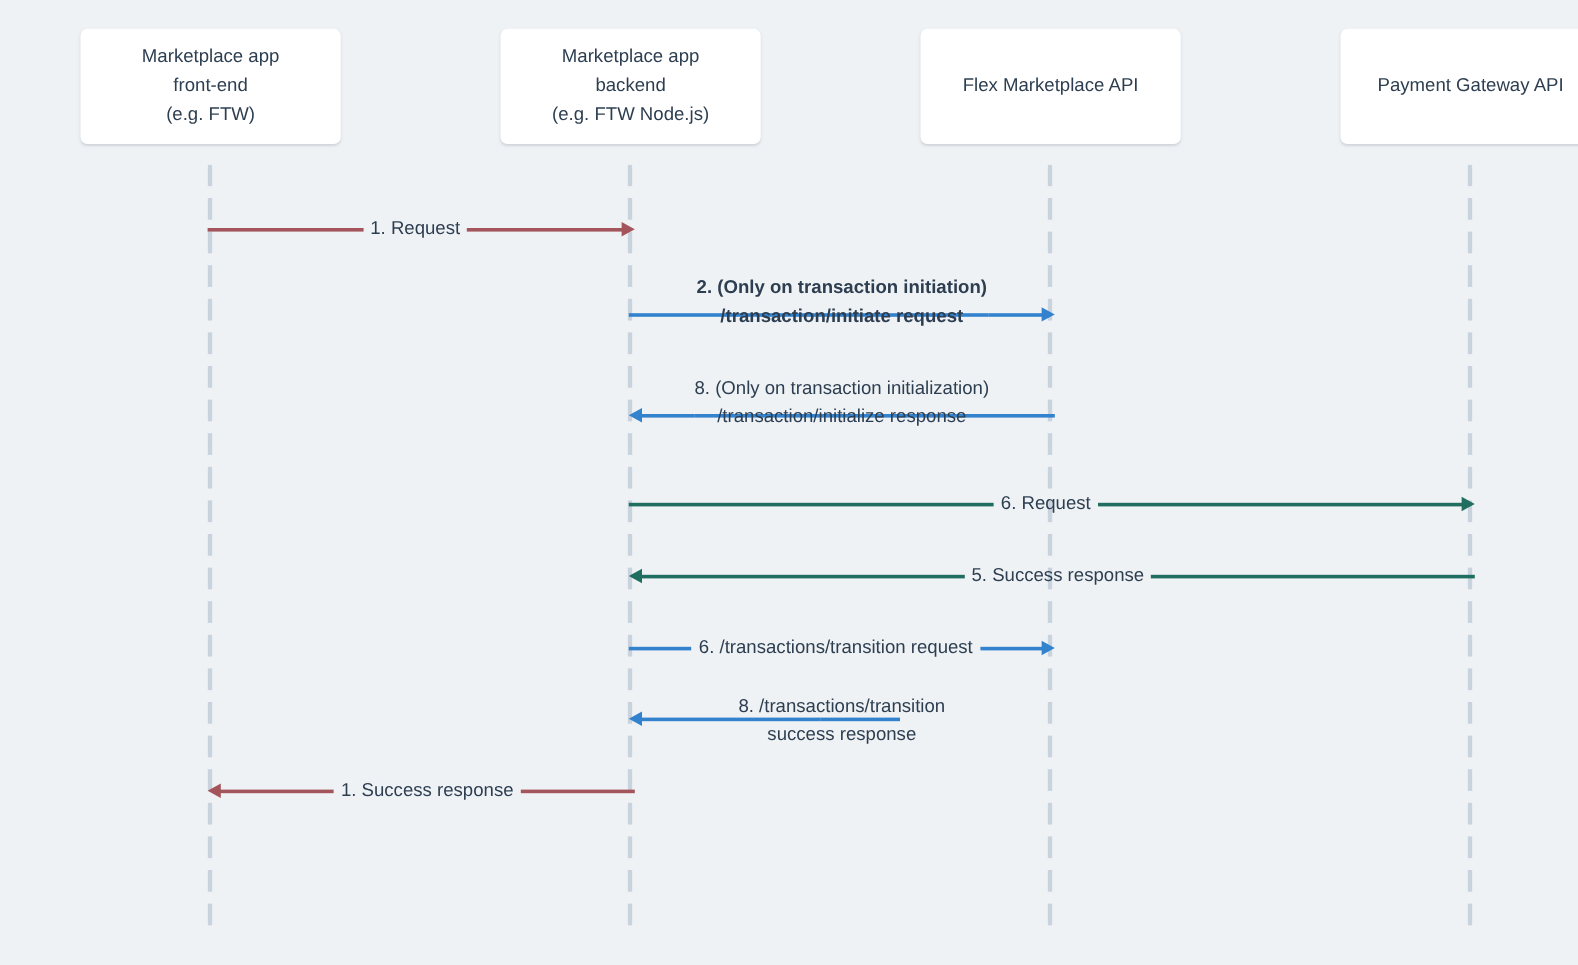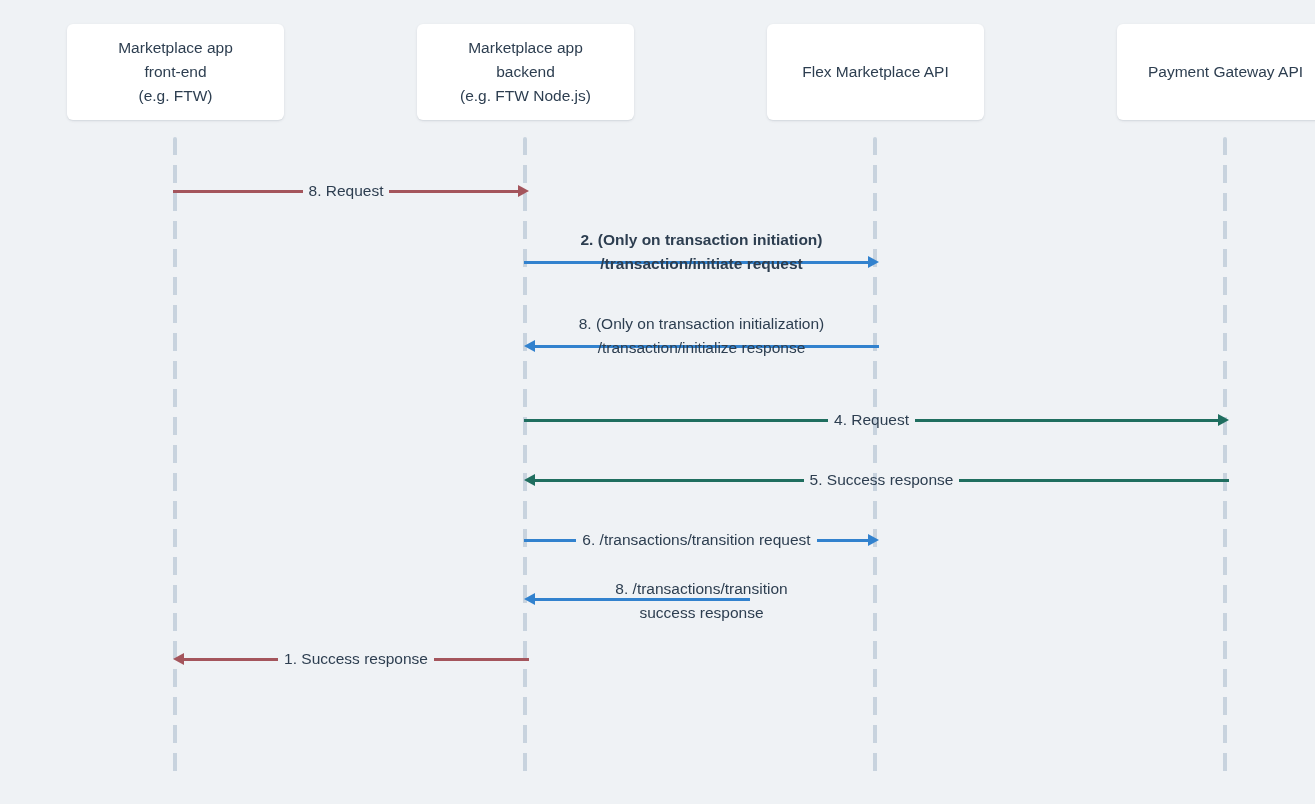--- a/index.html
+++ b/index.html
@@ -135,21 +135,21 @@
     <span class="plabel">Payment Gateway API</span>
   </div>
 
   <div class="lifeline" style="left:130px;"></div>
   <div class="lifeline" style="left:480px;"></div>
   <div class="lifeline" style="left:830px;"></div>
   <div class="lifeline" style="left:1180px;"></div>
 
   <div class="msg right c-red" style="left:130px; width:356px; top:191px;">
     <span class="seg"></span>
-    <span class="mlabel">8. Request</span>
+    <span class="mlabel">1. Request</span>
     <span class="seg"></span>
     <span class="head"></span>
   </div>
 
   <div class="msg right c-blue two-line" style="left:481px; width:355px; top:262px;">
     <span class="seg"></span>
     <span class="mlabel" style="position:absolute; left:0; right:0; top:-34px;font-weight:bold;">2. (Only on transaction initiation)
 /transaction/initiate request</span>
     <span class="seg" style="flex:0 0 45px;"></span>
     <span class="head"></span>
@@ -158,21 +158,21 @@
   <div class="msg left c-blue two-line" style="left:481px; width:355px; top:346px;">
     <span class="head"></span>
     <span class="seg" style="flex:0 0 45px;"></span>
     <span class="mlabel" style="position:absolute; left:0; right:0; top:-34px;">8. (Only on transaction initialization)
 /transaction/initialize response</span>
     <span class="seg"></span>
   </div>
 
   <div class="msg right c-green" style="left:481px; width:705px; top:420px;">
     <span class="seg"></span>
-    <span class="mlabel">4. Request</span>
+    <span class="mlabel">6. Request</span>
     <span class="seg"></span>
     <span class="head"></span>
   </div>
 
   <div class="msg left c-green" style="left:481px; width:705px; top:480px;">
     <span class="head"></span>
     <span class="seg"></span>
     <span class="mlabel">5. Success response</span>
     <span class="seg"></span>
   </div>

